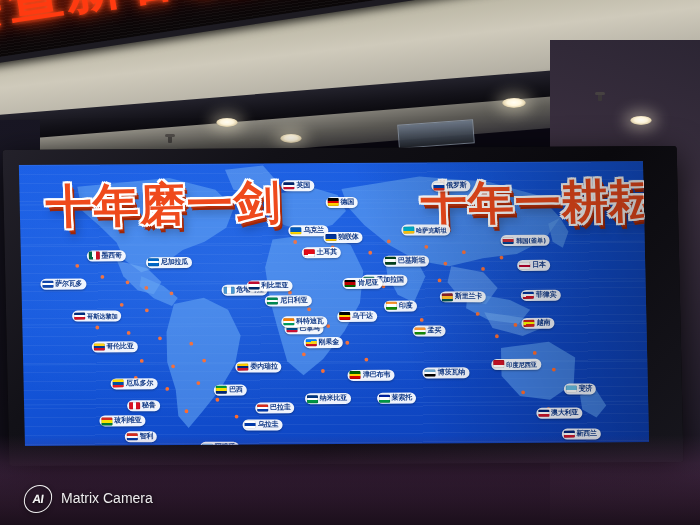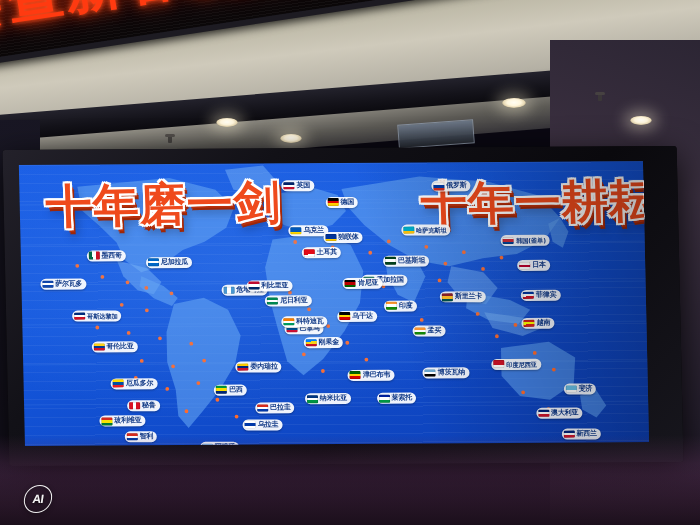--- a/index.html
+++ b/index.html
@@ -514,16 +514,17 @@
       <div class="screen-vign"></div>
     </div>
   </div>
 
   <div class="floor-glow"></div>
   <div class="room-dark"></div>
 
   <div class="watermark">
     <div class="wm-logo">AI</div>
     <div class="wm-text">
+      <span class="wm-l2">Matrix Camera</span>
     </div>
   </div>
 
 </div>
 
 </body></html>

